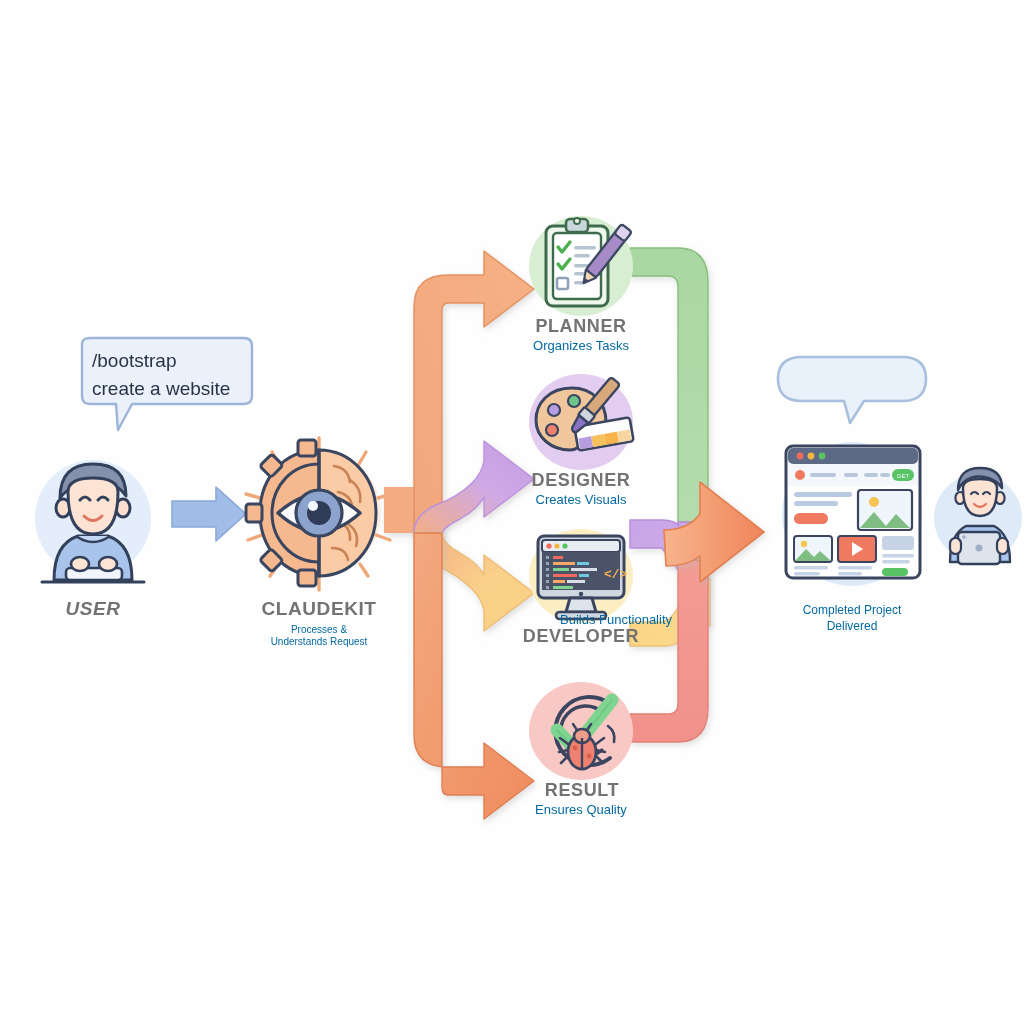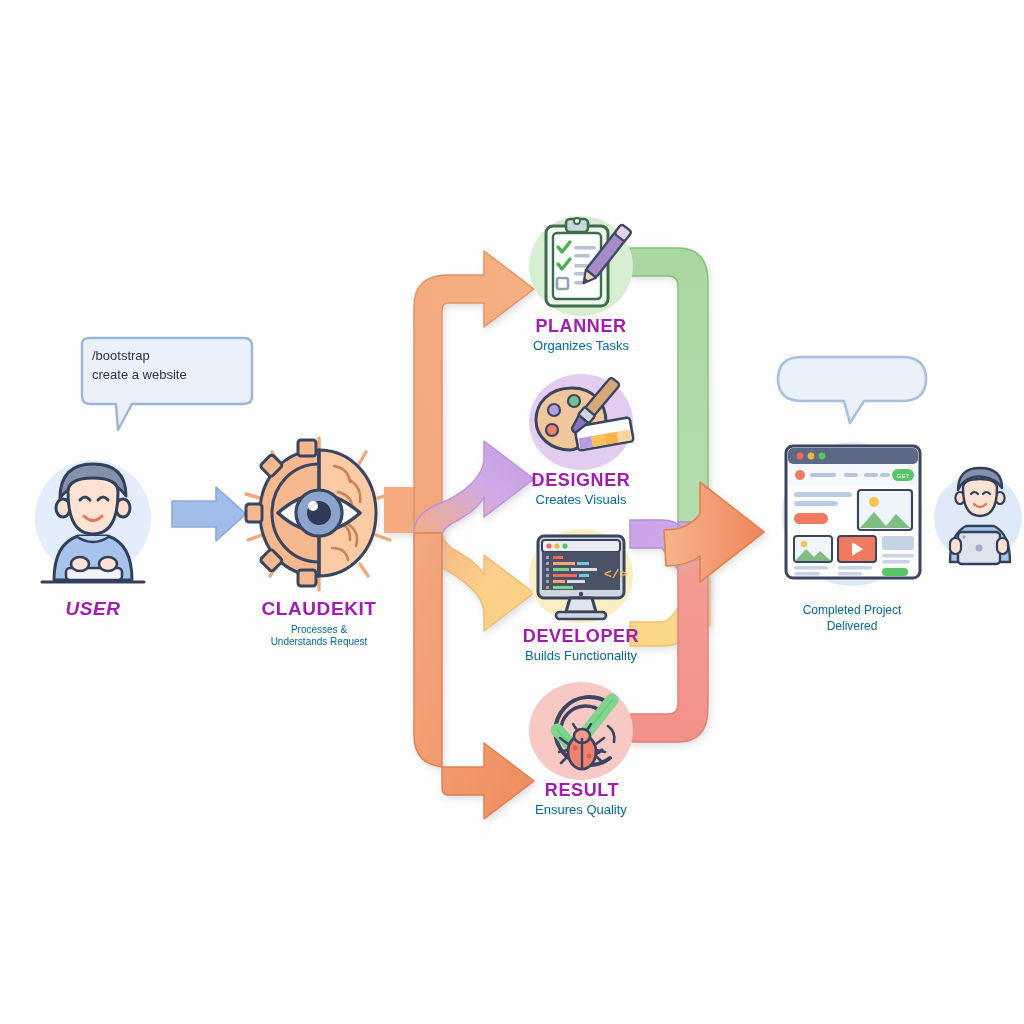--- a/index.html
+++ b/index.html
@@ -1,33 +1,33 @@
 <!DOCTYPE html>
 <html><head>
 <meta charset="utf-8">
 <style>
   html,body{margin:0;padding:0;background:#ffffff;}
   body{width:1024px;height:1024px;overflow:hidden;
        font-family:"Liberation Sans","DejaVu Sans",sans-serif;}
   #stage{position:relative;width:1024px;height:1024px;background:#fefefe;}
   .abs{position:absolute;}
-  .nodeTitle{font-weight:bold;color:#a21caf;text-align:center;letter-spacing:.6px;}
+  .nodeTitle{font-weight:bold;color:#737373;text-align:center;letter-spacing:.6px;}
   .nodeSub{color:#0369a1;text-align:center;line-height:1.18;}
   svg{display:block;overflow:visible;}
 </style>
 </head>
 <body>
 
 <div id="stage">
 
   <div class="abs" style="left:72px;top:336px;">
     <svg width="190" height="100" viewBox="0 0 190 100">
       <path d="M10,8 Q10,2 18,2 L172,2 Q180,2 180,10 L180,60 Q180,68 172,68 L60,68 L46,94 L44,68 L18,68 Q10,68 10,60 Z" fill="#eaf1fb" stroke="#9cb4d8" stroke-width="2.4" stroke-linejoin="round"></path>
     </svg>
-    <div class="abs" style="left:20px;top:11px;width:160px;font-size:13px;color:#2b3347;line-height:1.45;">
+    <div class="abs" style="left:20px;top:11px;width:160px;font-size:19px;color:#2b3347;line-height:1.45;">
       <div>/bootstrap</div>
       <div>create a website</div>
     </div>
   </div>
 
   <div class="abs" style="left:18px;top:440px;">
     <svg width="150" height="150" viewBox="0 0 150 150">
       <circle cx="75" cy="78" r="58" fill="#e3eefa"></circle>
 
       <path d="M42,58 Q42,24 75,24 Q108,24 108,56 Q100,44 84,41 Q66,38 54,48 Q46,52 42,58Z" fill="#8490ac" stroke="#33405c" stroke-width="3" stroke-linejoin="round"></path>
@@ -269,21 +269,21 @@
         <rect x="24" y="58" width="3" height="3" fill="#97a3b8"></rect>
           <rect x="31" y="58" width="20" height="3" fill="#7fd48f"></rect>
       </g>
       <text x="82" y="50" font-family="'Liberation Mono',monospace" font-size="13" fill="#f5b055" font-weight="bold">&lt;/&gt;</text>
       <circle cx="59" cy="66" r="2.2" fill="#3b4560"></circle>
       <path d="M48,70 L70,70 L74,84 L44,84 Z" fill="#dde4ec" stroke="#3b4560" stroke-width="3" stroke-linejoin="round"></path>
       <rect x="34" y="84" width="50" height="7" rx="3.5" fill="#ced7e0" stroke="#3b4560" stroke-width="2.6"></rect>
     </svg>
   </div>
   <div class="abs nodeTitle" style="left:494px;top:626px;width:174px;font-size:18px;">DEVELOPER</div>
-  <div class="abs nodeSub" style="left:490px;top:648px;width:182px;font-size:13px;">Builds Functionality</div>
+  <div class="abs nodeSub" style="left:490px;top:612px;width:182px;font-size:13px;text-align:right;">Builds Functionality</div>
 
   <div class="abs" style="left:524px;top:680px;">
     <svg width="114" height="102" viewBox="0 0 114 102">
       <ellipse cx="57" cy="51" rx="52" ry="49" fill="#f8c9c4"></ellipse>
       <path d="M86,24 A34,34 0 1 0 86,78" fill="none" stroke="#3b4560" stroke-width="4" stroke-linecap="round"></path>
       <path d="M78,32 A25,25 0 1 0 78,70" fill="none" stroke="#3b4560" stroke-width="3.4" stroke-linecap="round"></path>
       <path d="M33,50 L50,68 L88,20" fill="none" stroke="#7fd48f" stroke-width="13" stroke-linecap="round" stroke-linejoin="round"></path>
       <path d="M33,50 L50,68 L88,20" fill="none" stroke="#5aba72" stroke-width="2" stroke-linecap="round" stroke-linejoin="round" opacity=".45"></path>
 
       <g transform="translate(58,56)">

